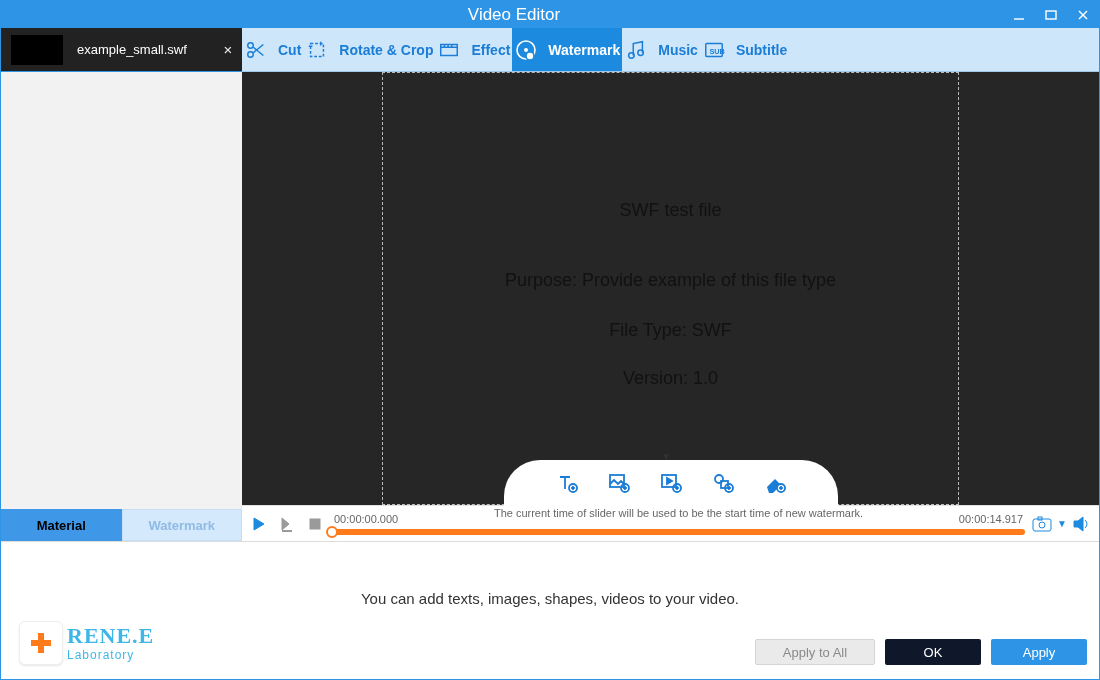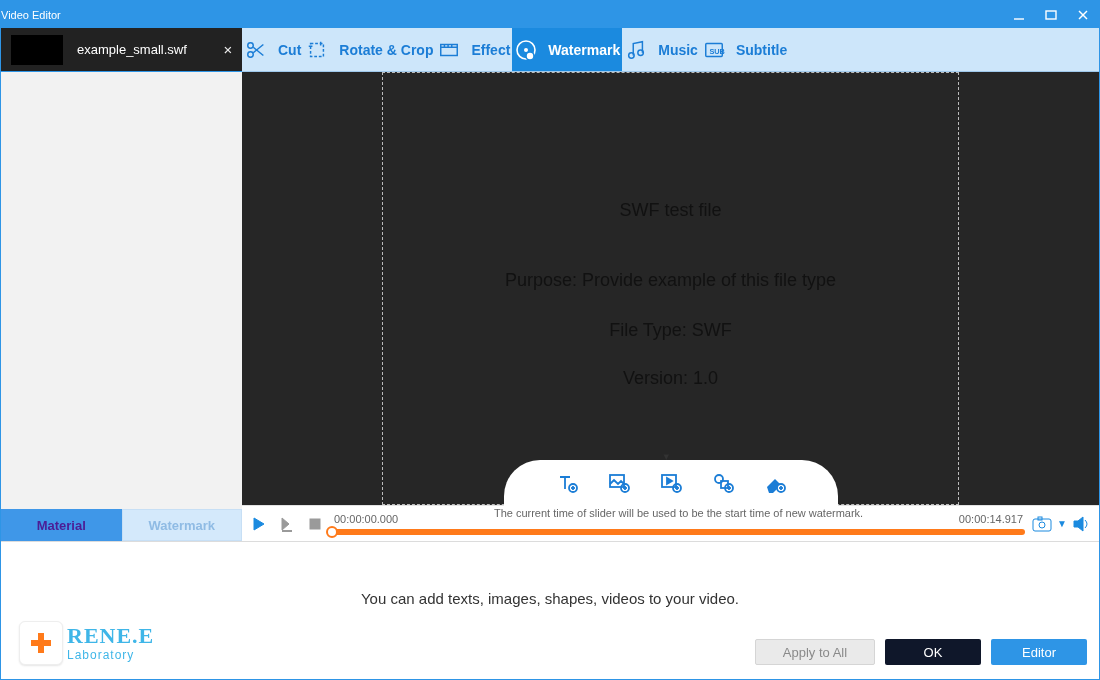--- a/index.html
+++ b/index.html
@@ -1,32 +1,32 @@
 <!DOCTYPE html>
 <html><head>
 <meta charset="utf-8">
 <style>
 * { box-sizing: border-box; margin: 0; padding: 0; font-family: "Segoe UI", Arial, sans-serif; }
 body { width: 1100px; height: 680px; overflow: hidden; background: #fff; border: 1px solid #2e95e6; }
-.titlebar { height: 27px; background: #2e95e6; display: flex; align-items: center; color: #fff; font-size: 11px; padding-left: 0; }
+.titlebar { height: 27px; background: #2e95e6; display: flex; align-items: center; color: #fff; font-size: 17px; padding-left: 24px; text-align: center; }
 .titlebar-text { flex: 1; }
 .win-btn { width: 32px; height: 27px; display: flex; align-items: center; justify-content: center; cursor: pointer; }
 .win-btn svg { stroke: #fff; stroke-width: 1.4; fill: none; }
 
 .layout { display: flex; height: 513px; }
 .sidepanel { width: 241px; background: #f2f2f2; display: flex; flex-direction: column; }
 .file-tab { height: 44px; background: #222; display: flex; align-items: center; color:#fff; font-size:13px; border-bottom:1px solid #2e95e6;gap:8px;}
 .file-thumb { width: 52px; height: 30px; background:#000; margin: 0 6px 0 10px; }
 .file-name { flex:1; }
 .file-close { width: 28px; text-align:center; font-size:15px; cursor:pointer; color:#eee; }
 
 .sidepanel-fill { flex:1; background:#f2f2f2; }
 .side-tabs { height:32px; display:flex; background:#fff; }
 .side-tab { flex:1; display:flex; align-items:center; justify-content:center; font-size:13px; font-weight:600; background:#d4e9fb; color:#8fbbe4; border:1px solid #c7dff5; cursor:pointer;}
-.side-tab.active { background:#3f97e8; color:#4c1d95; border-color:#3f97e8;}
+.side-tab.active { background:#3f97e8; color:#000000; border-color:#3f97e8;}
 
 .main { flex:1; display:flex; flex-direction:column; background:#fff; }
 .tabbar { height:44px; background:#cde6fa; display:flex; align-items:stretch; border-bottom:1px solid #9fc8eb;}
 .tab { display:flex; align-items:center; gap:10px; padding:0 2px; color:#1b7dd6; font-weight:700; font-size:14px; cursor:pointer; border-right:0px solid #aad0ef;}
 .tab.active { background:#1b8adf; color:#fff; }
 .tab-icon { width:24px; height:24px; display:flex; align-items:center; justify-content:center; }
 .tab-icon svg { stroke:#1b7dd6; fill:none; stroke-width:1.6; }
 .tab.active .tab-icon svg { stroke:#fff; fill:none;}
 
 .preview-area { flex:1; background:#262626; position:relative; display:flex; justify-content:center; }
@@ -293,16 +293,16 @@
     </div>
   </div>
   <div class="btn-row">
     <div class="btn apply">
         <span>Apply to All</span>
       </div>
     <div class="btn ok">
         <span>OK</span>
       </div>
     <div class="btn cancel">
-        <span>Editor</span>
+        <span>Apply</span>
       </div>
   </div>
 </div>
 
 </body></html>

